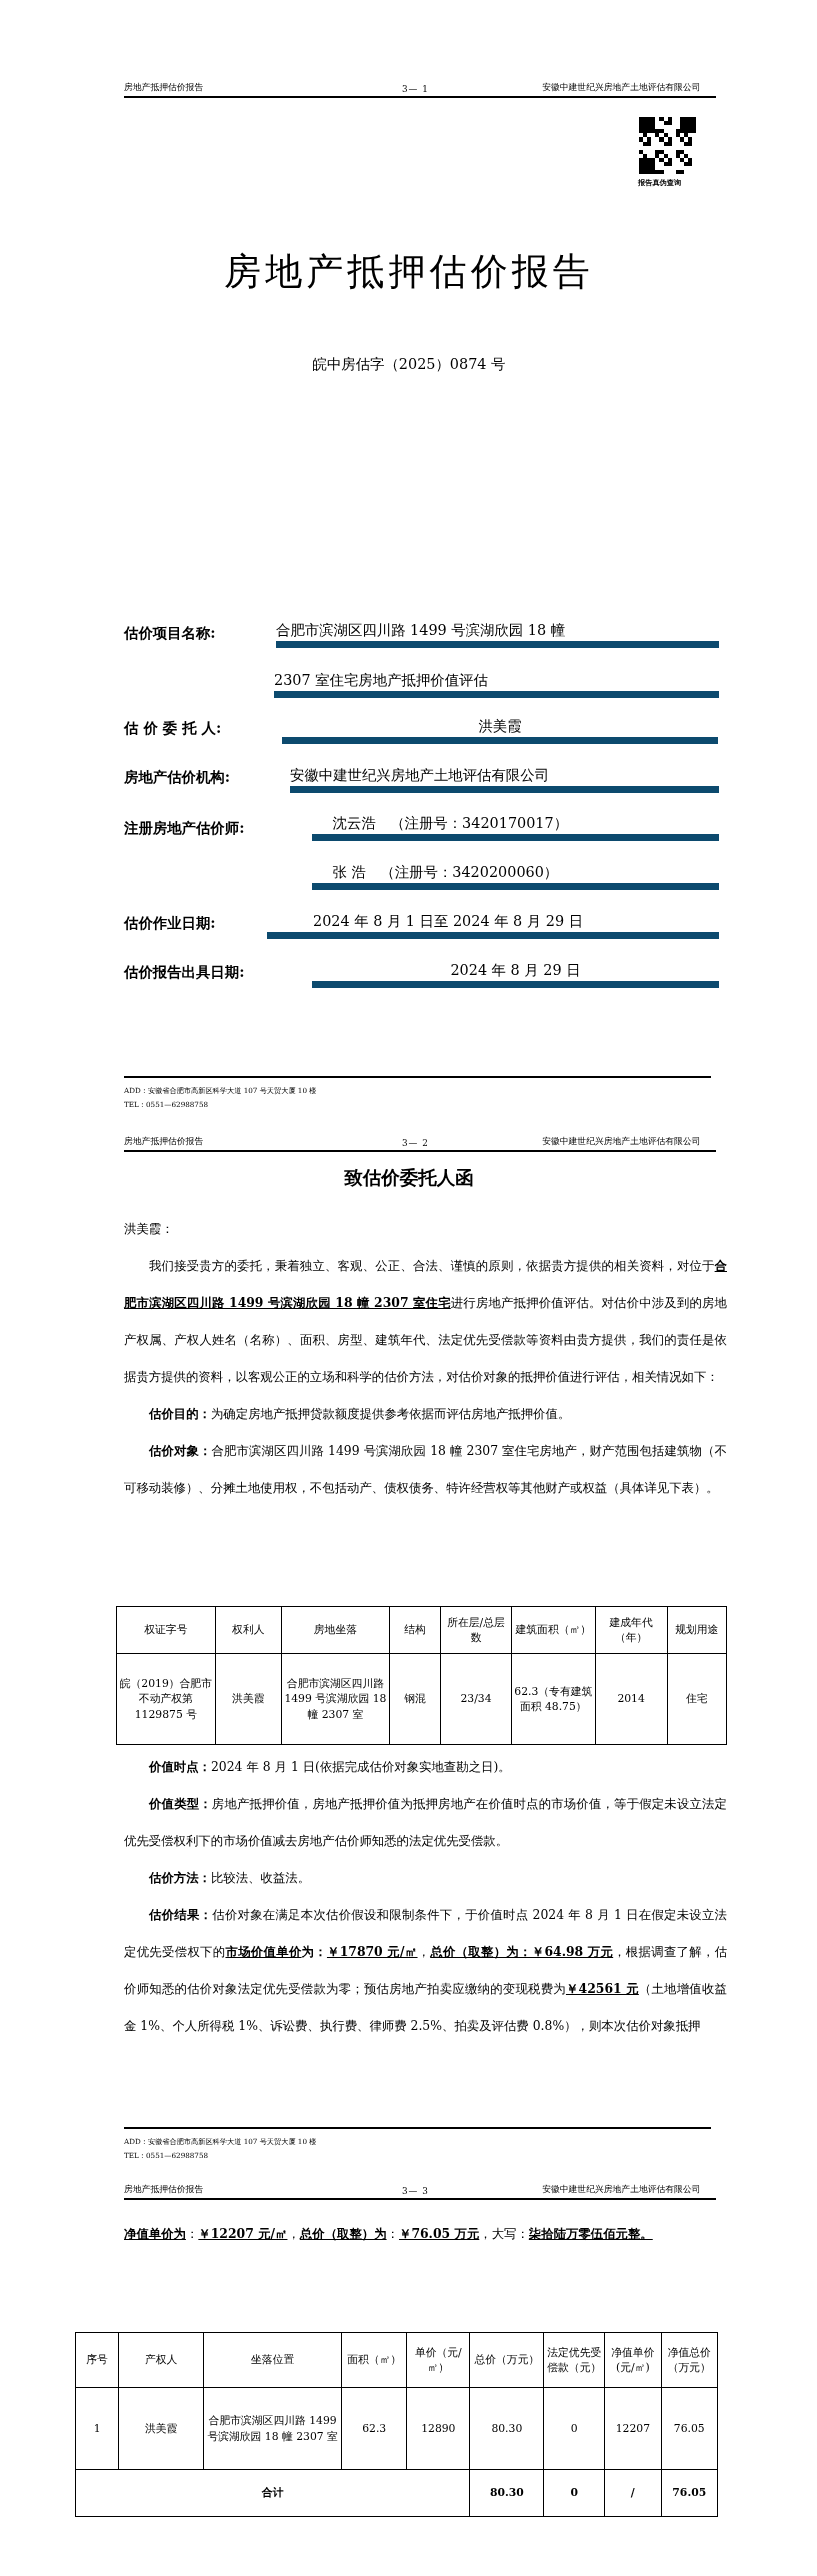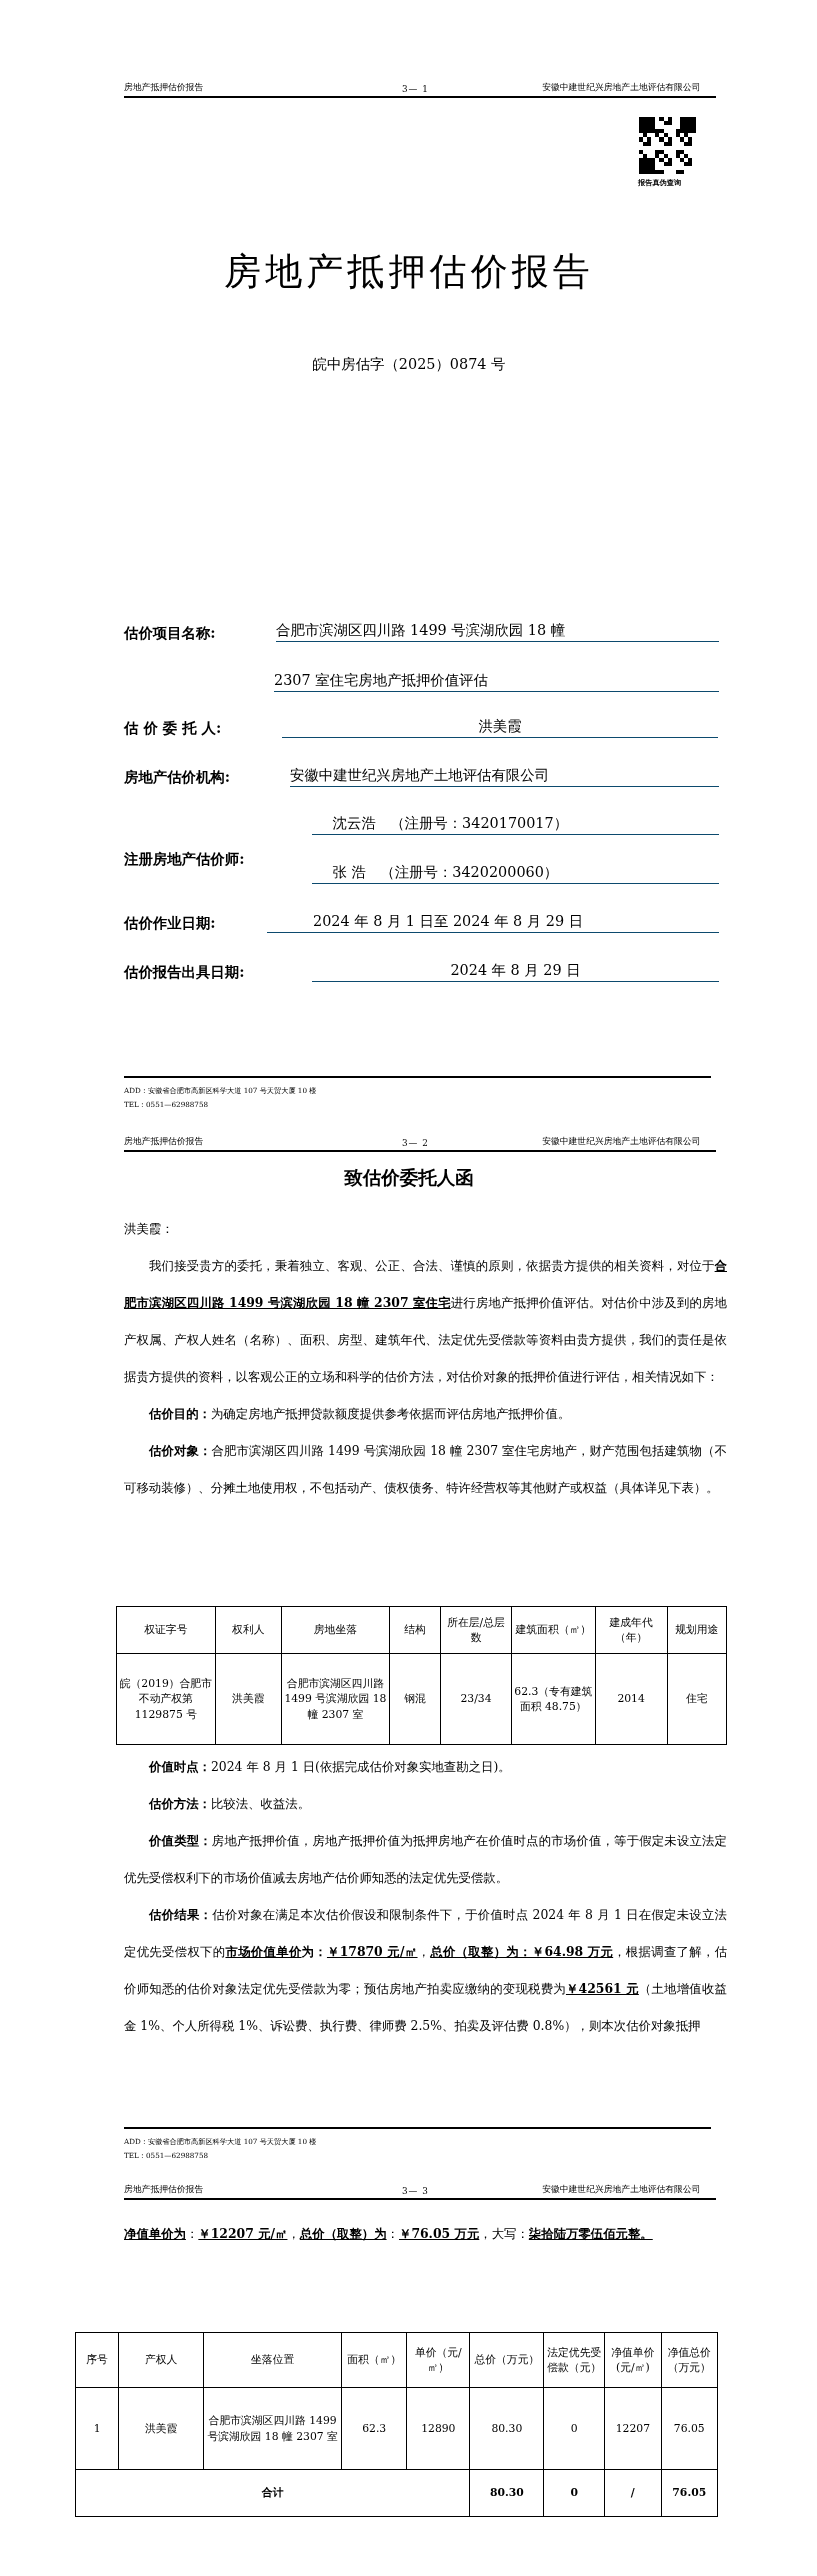--- a/index.html
+++ b/index.html
@@ -14,21 +14,21 @@
   .ftr .rule { height:1.5px; background:#000; margin-bottom:6.2px; }
   .ftr div.t { line-height:14.4px; }
   .qr { position:absolute; left:639px; width:58px; height:58px; background:#fff;
         display:grid; grid-template-columns:repeat(14,4.1px); grid-template-rows:repeat(14,4.1px); }
   .qr span { width:4.1px; height:4.1px; }
   .qr .b { background:#000; }
   .qr-cap { position:absolute; left:638px; font-size:7.2px; font-weight:bold; }
   .cover-title { position:absolute; left:0; width:818px; text-align:center; font-size:37px; letter-spacing:4.1px; }
   .cover-no { position:absolute; left:0; width:818px; text-align:center; font-size:14.4px; }
   .field { position:absolute; left:124px; font-size:14.4px; font-weight:bold; }
-  .fval { position:absolute; font-size:14.4px; border-bottom:1px solid #0c4a6e; height:19.6px; line-height:19.6px; white-space:nowrap; }
+  .fval { position:absolute; font-size:14.4px; border-bottom:7px solid #0c4a6e; height:19.6px; line-height:19.6px; white-space:nowrap; }
   .fval.c { text-align:center; }
   .letter-title { position:absolute; left:0; width:818px; text-align:center; font-size:18.5px; font-weight:bold; }
   .para { position:absolute; left:124px; width:603px; font-size:12.4px; line-height:37px; text-align:justify; }
   .para b { font-weight:bold; }
   .ub { text-decoration:underline; font-weight:bold; }
   table.t1, table.t2 { position:absolute; border-collapse:collapse; font-size:10.8px; text-align:center; }
   table.t1 td, table.t2 td { border:0.8px solid #000; padding:2.1px; line-height:15.5px; vertical-align:middle; }
   table.t2 .tot td { font-weight:bold; }
 </style>
 </head>
@@ -247,21 +247,21 @@
 <div class="field" style="top:624px;">估价项目名称:</div>
 <div class="fval" style="top:621px; left:276px; width:443px;">合肥市滨湖区四川路 1499 号滨湖欣园 18 幢</div>
 <div class="fval" style="top:671px; left:274px; width:445px;">2307 室住宅房地产抵押价值评估</div>
 
 <div class="field" style="top:719px;">估 价 委 托 人:</div>
 <div class="fval c" style="top:717px; left:282px; width:436px;">洪美霞</div>
 
 <div class="field" style="top:768px;">房地产估价机构:</div>
 <div class="fval" style="top:766px; left:290px; width:429px;">安徽中建世纪兴房地产土地评估有限公司</div>
 
-<div class="field" style="top:850px;">注册房地产估价师:</div>
+<div class="field" style="top:819px;">注册房地产估价师:</div>
 <div class="fval" style="top:814px; left:312px; width:407px; padding-left:0;"><span style="padding-left:20.6px;">沈云浩　（注册号：3420170017）</span></div>
 <div class="fval" style="top:863px; left:312px; width:407px;"><span style="padding-left:20.6px;">张 浩　（注册号：3420200060）</span></div>
 
 <div class="field" style="top:914px;">估价作业日期:</div>
 <div class="fval" style="top:912px; left:267px; width:452px; padding-left:0;"><span style="padding-left:46px;">2024 年 8 月 1 日至 2024 年 8 月 29 日</span></div>
 
 <div class="field" style="top:963px;">估价报告出具日期:</div>
 <div class="fval c" style="top:961px; left:312px; width:407px;">2024 年 8 月 29 日</div>
 
 <div class="ftr" style="top:1076px;">
@@ -306,22 +306,22 @@
     <td>23/34</td>
     <td>62.3（专有建筑面积 48.75）</td>
     <td>2014</td>
     <td>住宅</td>
   </tr>
 </tbody>
   </table>
 
 <div class="para" style="top:1748px;">
   <div style="text-indent:25px;"><b>价值时点：</b><span>2024 年 8 月 1 日(依据完成估价对象实地查勘之日)。</span></div>
+  <div style="text-indent:25px;"><b>价值类型：</b><span>房地产抵押价值，房地产抵押价值为抵押房地产在价值时点的市场价值，等于假定未设立法定优先受偿权利下的市场价值减去房地产估价师知悉的法定优先受偿款。</span></div>
   <div style="text-indent:25px;"><b>估价方法：</b><span>比较法、收益法。</span></div>
-  <div style="text-indent:25px;"><b>价值类型：</b><span>房地产抵押价值，房地产抵押价值为抵押房地产在价值时点的市场价值，等于假定未设立法定优先受偿权利下的市场价值减去房地产估价师知悉的法定优先受偿款。</span></div>
   <div style="text-indent:25px;"><b>估价结果：</b><span>估价对象在满足本次估价假设和限制条件下，于价值时点 2024 年 8 月 1 日在假定未设立法定优先受偿权下的</span><span class="ub">市场价值单价</span><b>为：</b><span class="ub">￥17870 元/㎡</span>，<span class="ub">总价（取整）为：￥64.98 万元</span><span>，根据调查了解，估价师知悉的估价对象法定优先受偿款为零；预估房地产拍卖应缴纳的变现税费为</span><span class="ub">￥42561 元</span><span>（土地增值收益金 1%、个人所得税 1%、诉讼费、执行费、律师费 2.5%、拍卖及评估费 0.8%），则本次估价对象抵押</span></div>
 </div>
 
 <div class="ftr" style="top:2127px;">
   <div class="rule"></div>
   <div class="t">ADD：安徽省合肥市高新区科学大道 107 号天贸大厦 10 楼</div>
   <div class="t">TEL：0551—62988758</div>
 </div>
 
 <div class="hdr" style="top:2179px;">

